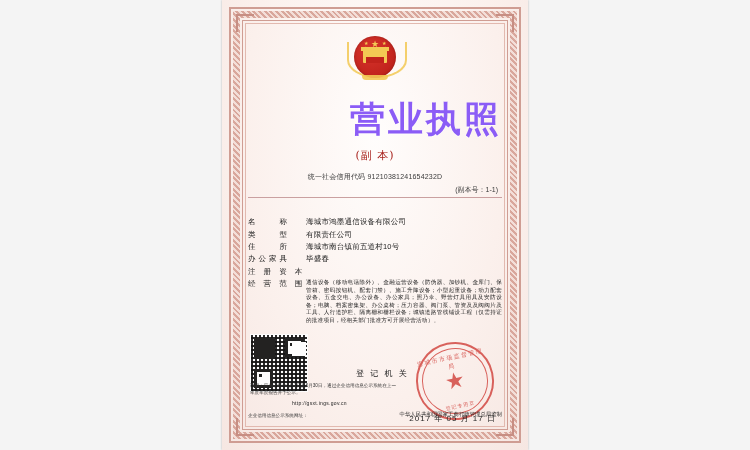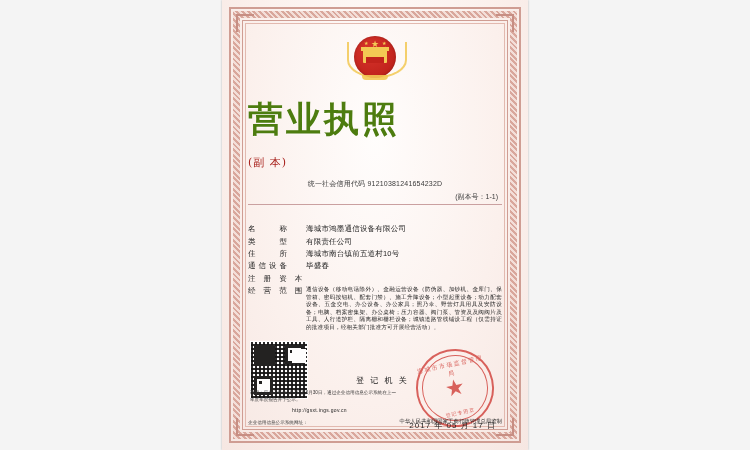--- a/index.html
+++ b/index.html
@@ -150,33 +150,34 @@
     left: 18px; top: 41px;
     width: 26px; height: 5px;
     background: #f3c954;
     border-radius: 0 0 4px 4px;
     opacity: 0.9;
   }
 
   
   .title {
     margin-top: 4px;
-    text-align: left;
+    text-align: right;
     font-family: "DejaVu Serif", serif;
     font-weight: bold;
     font-size: 35px;
     letter-spacing: 3px;
-    color: #4d7c0f;
+    color: #8b5cf6;
     text-shadow: 0 1px 0 rgba(255,255,255,0.6);
   }
   .subtitle {
+    text-align: center;
     font-family: "DejaVu Serif", serif;
     font-size: 11px;
     color: #a8221d;
-    margin-top: 12px;
+    margin-top: 5px;
     letter-spacing: 1px;
   }
   .credit-code {
     text-align: center;
     font-size: 7px;
     color: #3a3a3a;
     margin-top: 9px;
     letter-spacing: 0.2px;
   }
   .copy-no {
@@ -399,21 +400,21 @@
         </div>
         <div class="row">
           <div class="lbl">类　　型</div>
           <div class="val">有限责任公司</div>
         </div>
         <div class="row">
           <div class="lbl">住　　所</div>
           <div class="val">海城市南台镇前五道村10号</div>
         </div>
         <div class="row">
-          <div class="lbl">通信设备</div>
+          <div class="lbl">办公家具</div>
           <div class="val">毕盛春</div>
         </div>
         <div class="row">
           <div class="lbl">注 册 资 本</div>
         </div>
         <div class="row scope">
           <div class="lbl">经 营 范 围</div>
           <div class="val">通信设备（移动电话除外）、金融运营设备（防伪器、加钞机、金库门、保管箱、密码按钮机、配套门禁）、施工升降设备；小型起重设备；动力配套设备、五金交电、办公设备、办公家具；照乃伞、野营灯具用具及安防设备；电脑、档案密集架、办公桌椅；压力容器、阀门泵、管资及及阀阀片及工具、人行道护栏、隔离栅和栅栏设备；城镇道路管线铺设工程（仅需持证的批准项目，经相关部门批准方可开展经营活动）。</div>
         </div>
       </div>

